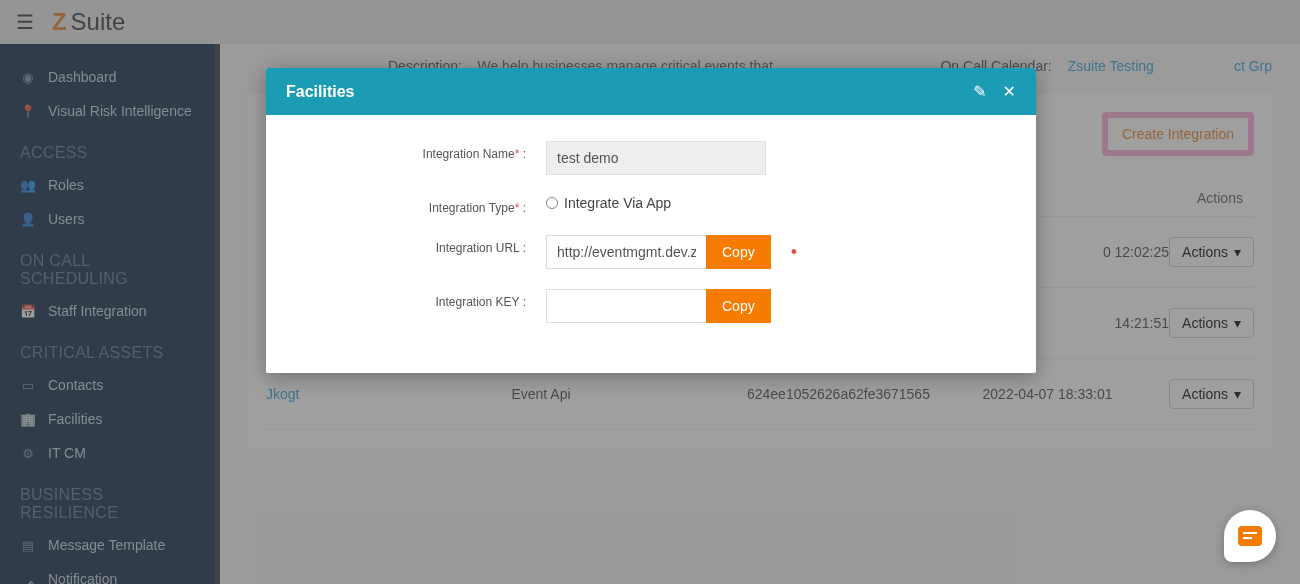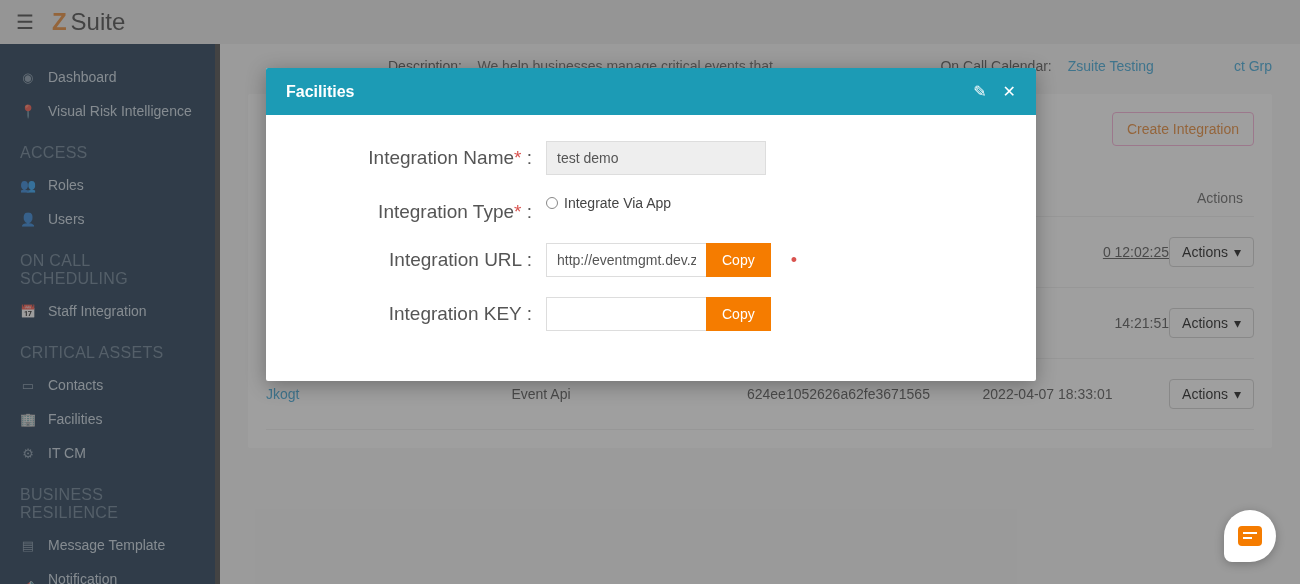--- a/index.html
+++ b/index.html
@@ -26,21 +26,21 @@
 
   
   .main { position: absolute; top: 44px; left: 220px; right: 0; height: 540px; background: #f5f5f5; padding: 10px 28px; }
   .desc-row { display: flex; gap: 80px; font-size: 14px; color: #555; padding: 4px 0 20px 140px; }
   .desc-row .lbl { color: #444; }
   .desc-row .val { color: #555; }
   .desc-right { margin-left: auto; display: flex; gap: 16px; }
   .desc-right .val-link { color: #2a9fd6; }
 
   .panel { background: #fff; border-radius: 2px; padding: 18px; position: relative; }
-  .create-btn { position: absolute; right: 18px; top: 18px; border: 1px solid #f9a8d4; color: #e67e22; background: #fff; padding: 8px 14px; border-radius: 4px; font-size: 14px; cursor: pointer; }
+  .create-btn { position: absolute; right: 18px; top: 18px; border: 6px solid #f9a8d4; color: #e67e22; background: #fff; padding: 8px 14px; border-radius: 4px; font-size: 14px; cursor: pointer; }
   .s-label { color: #666; font-size: 16px; font-weight: 600; }
 
   .table-head { display: flex; margin-top: 50px; font-size: 14px; color: #555; padding: 10px 0; border-bottom: 1px solid #eee; }
   .col-name { width: 250px; }
   .col-type { width: 240px; }
   .col-key  { width: 240px; }
   .col-date { width: 190px; }
   .col-act  { flex: 1; text-align: center; }
 
   .table-row { display: flex; font-size: 14px; color: #444; padding: 20px 0; border-bottom: 1px solid #eee; align-items: center; }
@@ -51,21 +51,21 @@
   .overlay { position: absolute; inset: 44px 0 0 0; background: rgba(80,80,80,0.55); }
   .overlay-full { position: absolute; top:0; left:0; right:0; height:44px; background: rgba(80,80,80,0.55); pointer-events:none; }
 
   .modal { position: absolute; top: 68px; left: 266px; width: 770px; background: #fff; border-radius: 2px; box-shadow: 0 4px 20px rgba(0,0,0,0.3); overflow: hidden; }
   .modal-head { background: #1c9bb5; color: #fff; padding: 14px 20px; display: flex; align-items: center; justify-content: space-between; }
   .modal-title { font-size: 16px; font-weight: 600; }
   .modal-icons { display: flex; gap: 16px; font-size: 16px; }
   .modal-icons span { cursor: pointer; }
   .modal-body { padding: 26px 40px 50px; }
   .form-row { display: flex; align-items: flex-start; margin-bottom: 20px; }
-  .form-label { width: 240px; text-align: right; padding-right: 14px; font-size: 19px; color: #555; padding-top: 6px; }
+  .form-label { width: 240px; text-align: right; padding-right: 20px; font-size: 12px; color: #555; padding-top: 6px; }
   .req { color: #d9534f; }
   .form-control { flex: 0 0 220px; }
   .text-input { width: 220px; height: 34px; border: 1px solid #ddd; background: #eee; padding: 0 10px; font-size: 14px; color: #555; }
   .text-input.white { background: #fff; }
   .radio-row { display: flex; align-items: center; gap: 6px; font-size: 14px; color: #444; margin-bottom: 4px; }
   .radio-dot { width: 12px; height: 12px; border: 1px solid #888; border-radius: 50%; display: inline-flex; align-items: center; justify-content: center; }
   .radio-dot.sel::after { content: ""; width: 6px; height: 6px; background: #555; border-radius: 50%; }
   .input-group { display: flex; }
   .input-group .text-input { border-right: none; }
   .copy-btn { background: #f57c00; color: #fff; border: none; padding: 0 16px; height: 34px; font-size: 14px; cursor: pointer; }
@@ -165,21 +165,21 @@
       <div class="col-type"></div>
       <div class="col-key"></div>
       <div class="col-date"></div>
       <div class="col-act">Actions</div>
     </div>
 
     <div class="table-row">
       <div class="col-name"></div>
       <div class="col-type"></div>
       <div class="col-key"></div>
-      <div class="col-date" style="text-align:right;text-decoration:underline;">0 12:02:25</div>
+      <div class="col-date" style="text-align:right;">0 12:02:25</div>
       <div class="col-act">
         <button class="actions-btn">
           <span>Actions</span>
           <span>▾</span>
         </button>
       </div>
     </div>
 
     <div class="table-row">
       <div class="col-name"></div>

